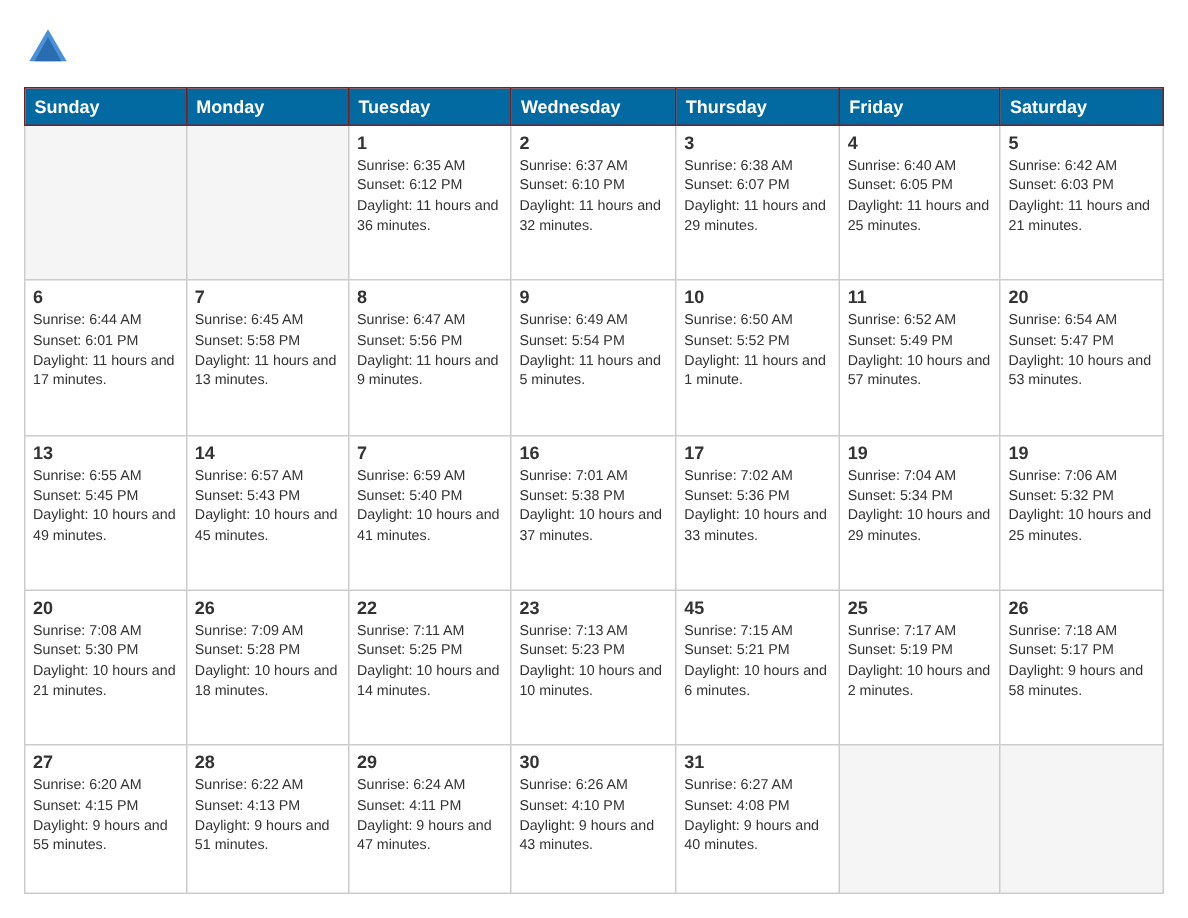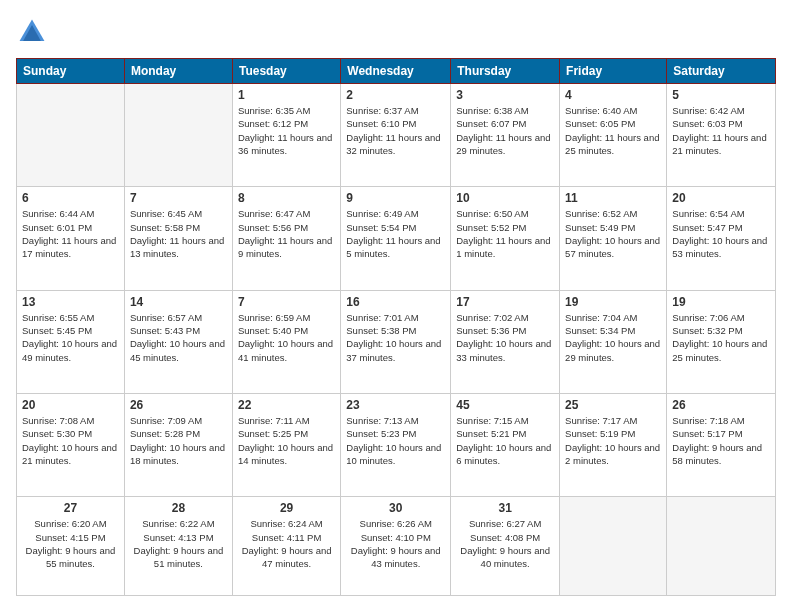--- a/index.html
+++ b/index.html
@@ -86,21 +86,20 @@
       display: block;
       margin-bottom: 2px;
     }
     .day-info {
       font-size: 9.5px;
       line-height: 1.4;
       color: #333;
     }
     tr:last-child td {
       height: 70px;
-      text-align: center;
     }
   </style>
 </head>
 <body>
 
 <div class="page">
   <div class="header">
     <div class="logo">
       <svg class="logo-icon" viewBox="0 0 36 36">
         <polygon points="18,4 32,28 4,28" fill="#4a90d9"></polygon>

